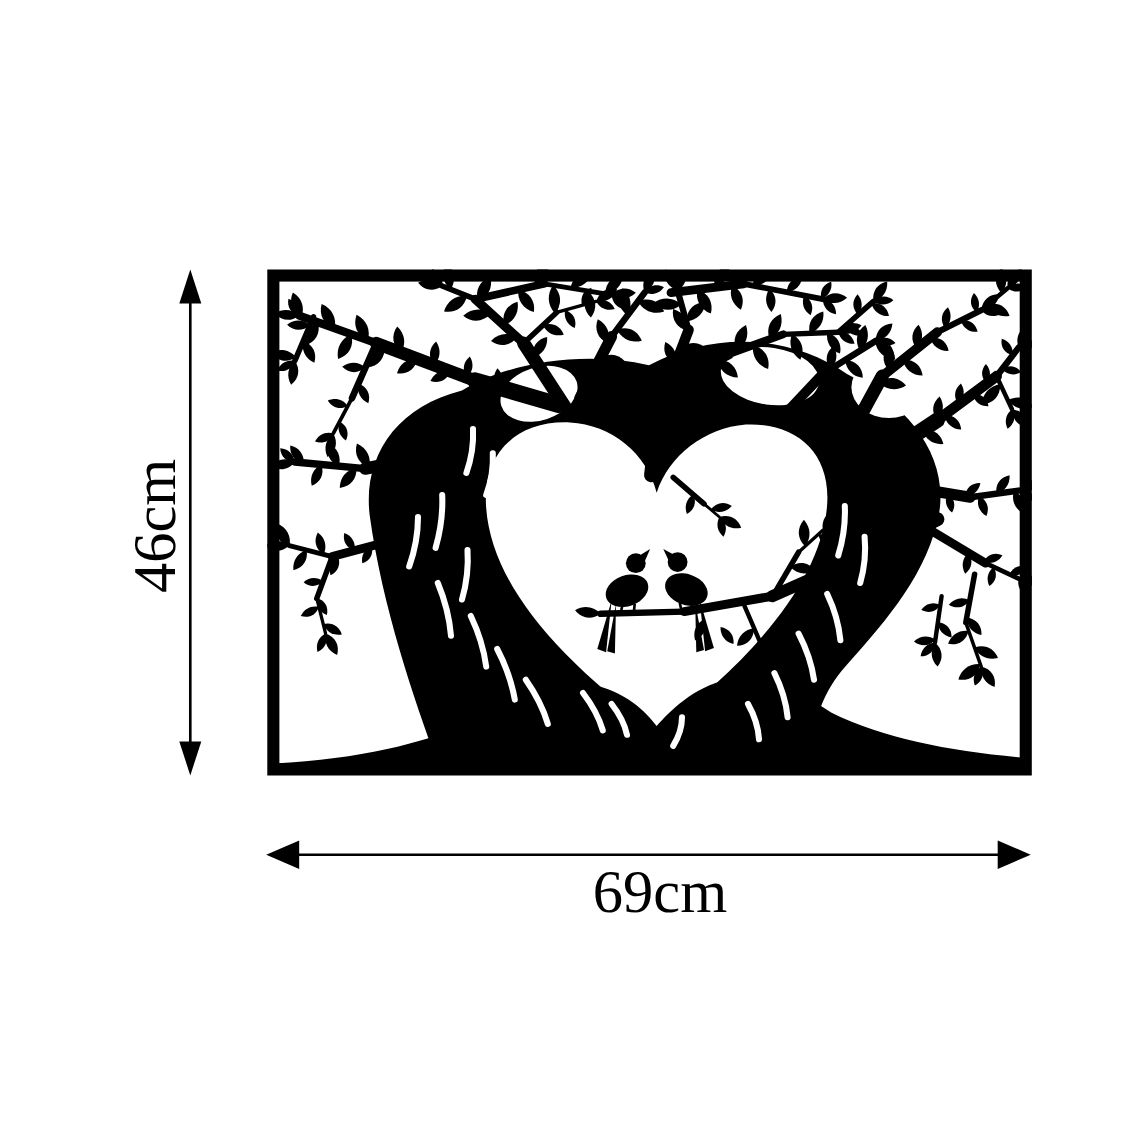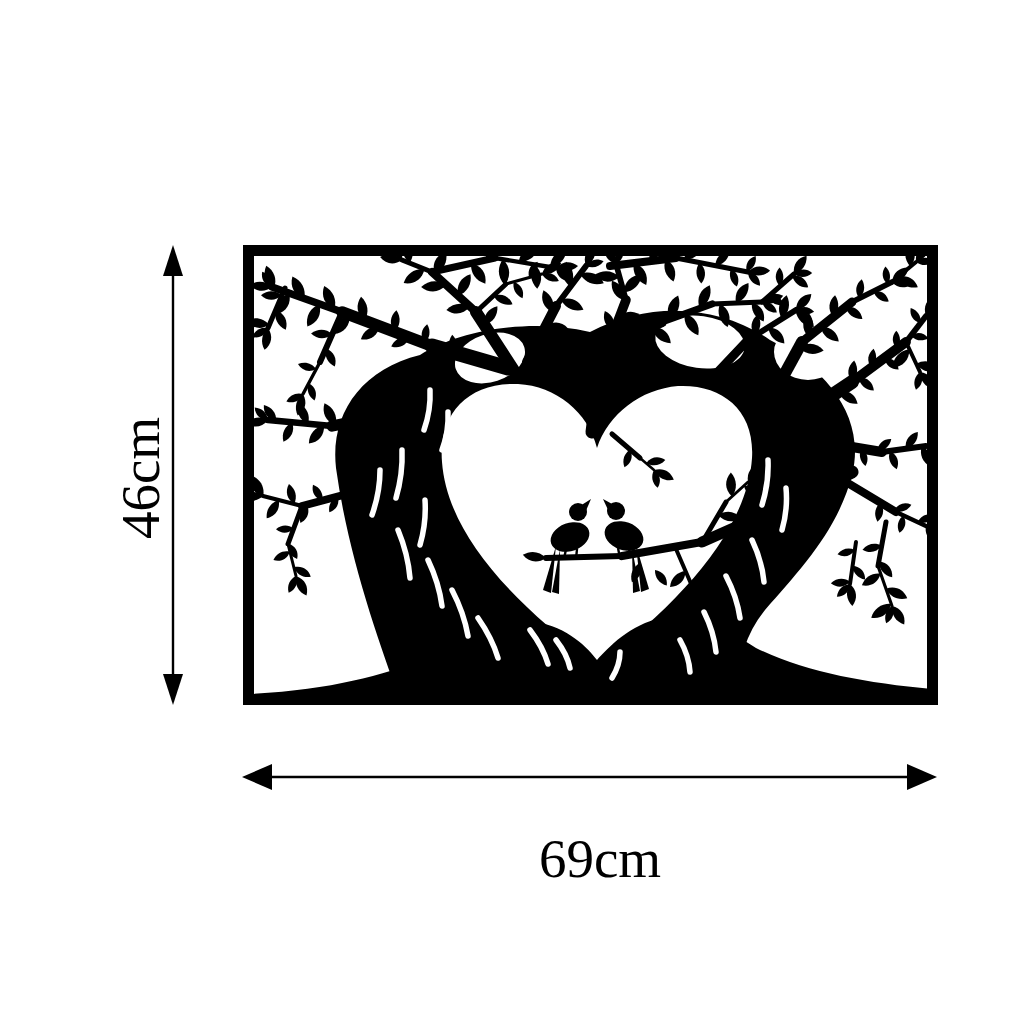--- a/index.html
+++ b/index.html
@@ -9,21 +9,21 @@
   }
   .dim-label{
     position:absolute;color:#000;font-size:55px;line-height:1;
     text-align:center;user-select:none;
   }
   .dim-label.vertical{
     left:39px;top:452px;width:200px;height:52px;
     transform:rotate(-90deg);transform-origin:center center;
   }
   .dim-label.horizontal{
-    left:500px;top:783px;width:200px;height:52px;margin-top:48px;
+    left:500px;top:783px;width:200px;height:52px;
   }
   svg{position:absolute;left:0;top:0;}
 </style>
 </head>
 <body>
 
 <div class="stage">
 
   <svg width="1024" height="1024" viewBox="0 0 1024 1024">
     <defs>

